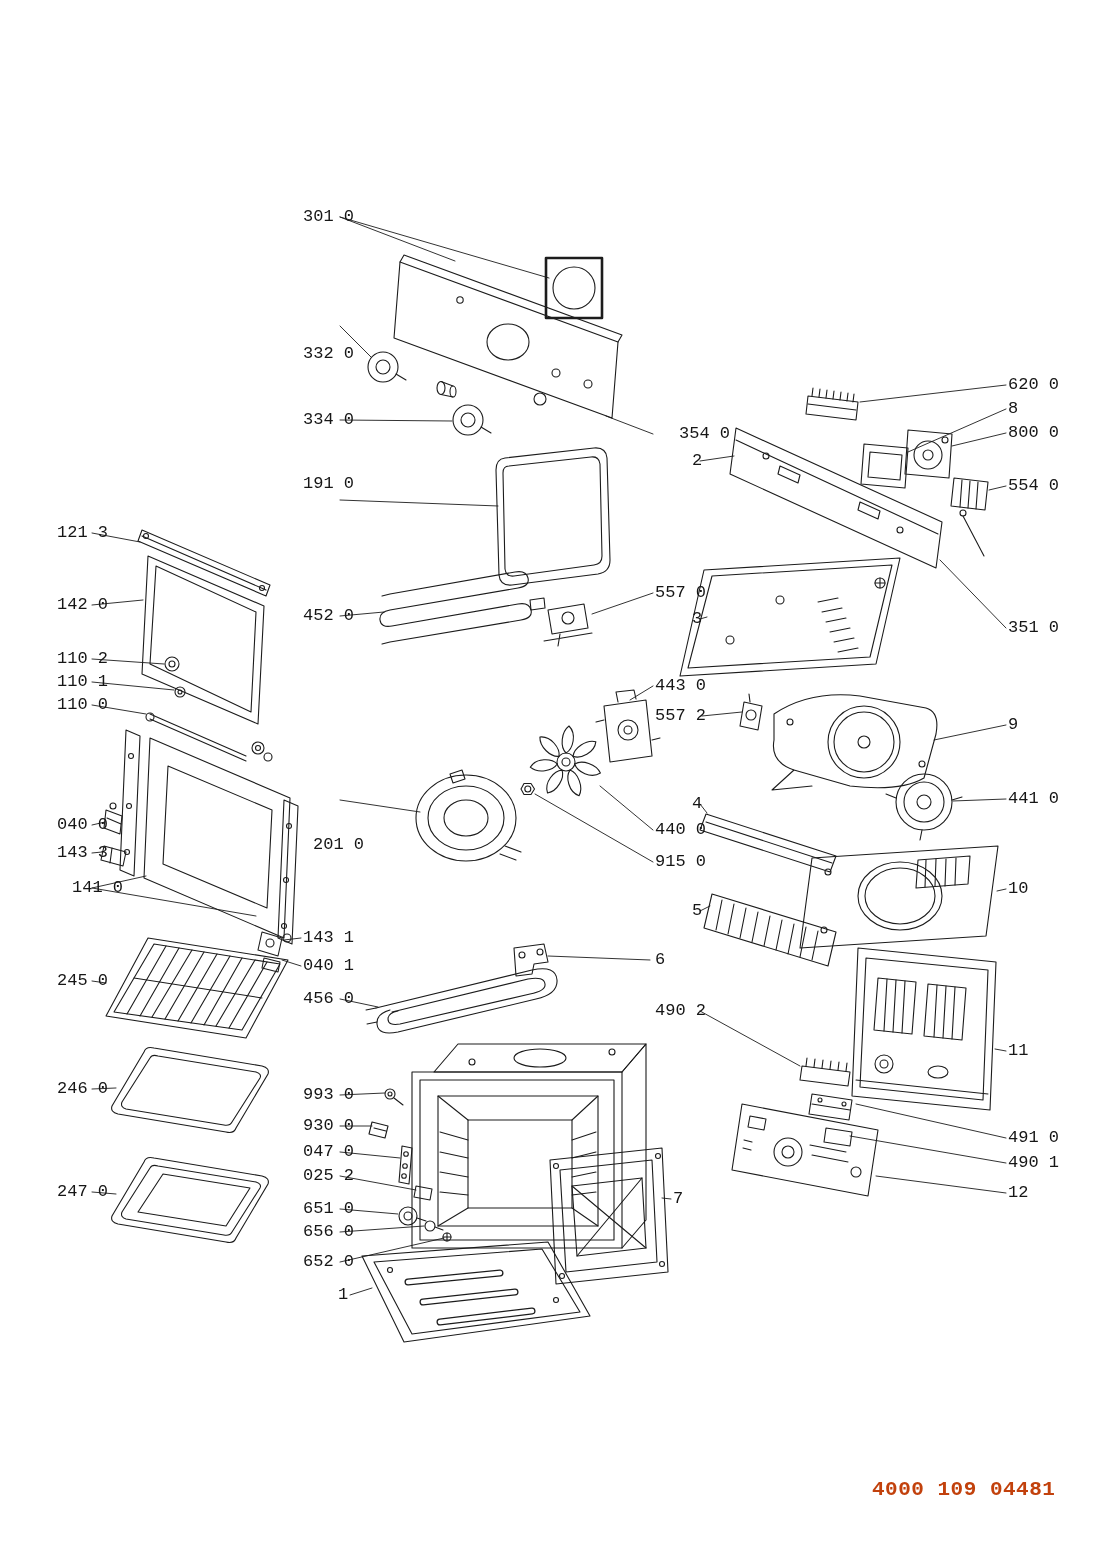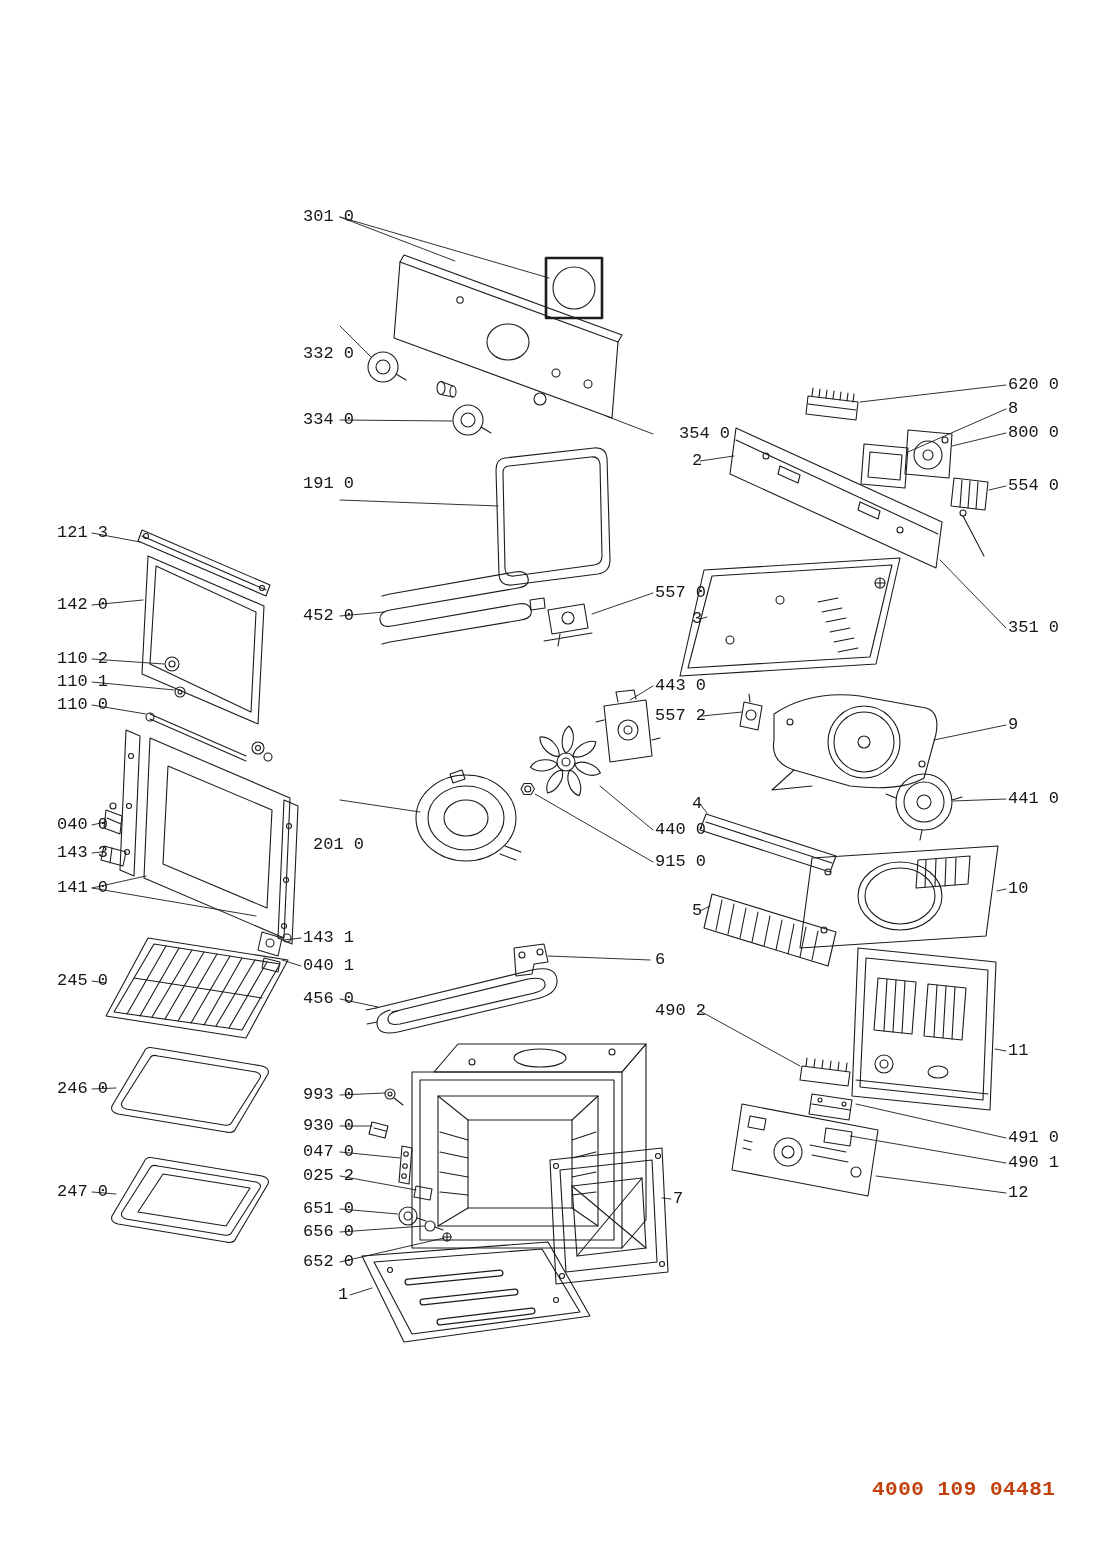--- a/index.html
+++ b/index.html
@@ -471,21 +471,21 @@
       <span class="label" style="left: 655px; top: 677px;">443 0</span>
       <span class="label" style="left: 655px; top: 707px;">557 2</span>
       <span class="label" style="left: 1008px; top: 716px;">9</span>
       <span class="label" style="left: 313px; top: 791px; margin-top: 45px;">201 0</span>
       <span class="label" style="left: 1008px; top: 790px;">441 0</span>
       <span class="label" style="left: 692px; top: 795px;">4</span>
       <span class="label" style="left: 57px; top: 816px;">040 0</span>
       <span class="label" style="left: 57px; top: 844px;">143 3</span>
       <span class="label" style="left: 655px; top: 821px;">440 0</span>
       <span class="label" style="left: 655px; top: 853px;">915 0</span>
-      <span class="label" style="left: 57px; top: 879px;">141 0</span>
+      <span class="label" style="left: 72px; top: 879px;">141 0</span>
       <span class="label" style="left: 1008px; top: 880px;">10</span>
       <span class="label" style="left: 692px; top: 902px;">5</span>
       <span class="label" style="left: 303px; top: 929px;">143 1</span>
       <span class="label" style="left: 303px; top: 957px;">040 1</span>
       <span class="label" style="left: 655px; top: 951px;">6</span>
       <span class="label" style="left: 57px; top: 972px;">245 0</span>
       <span class="label" style="left: 303px; top: 990px;">456 0</span>
       <span class="label" style="left: 655px; top: 1002px;">490 2</span>
       <span class="label" style="left: 57px; top: 1080px;">246 0</span>
       <span class="label" style="left: 303px; top: 1086px;">993 0</span>

